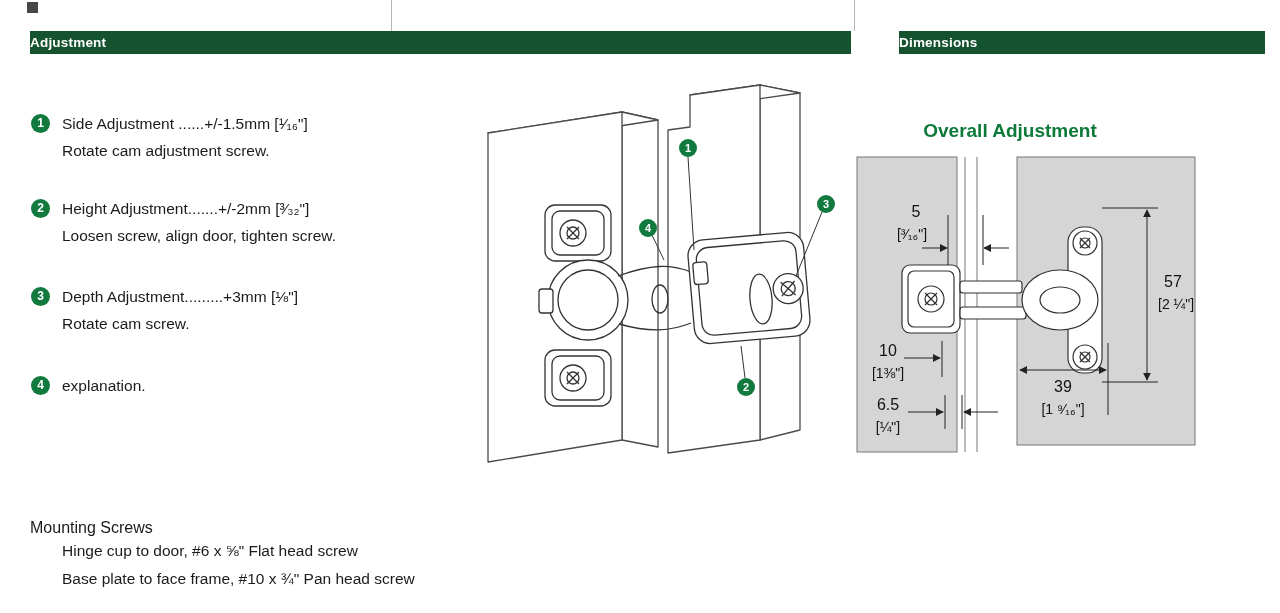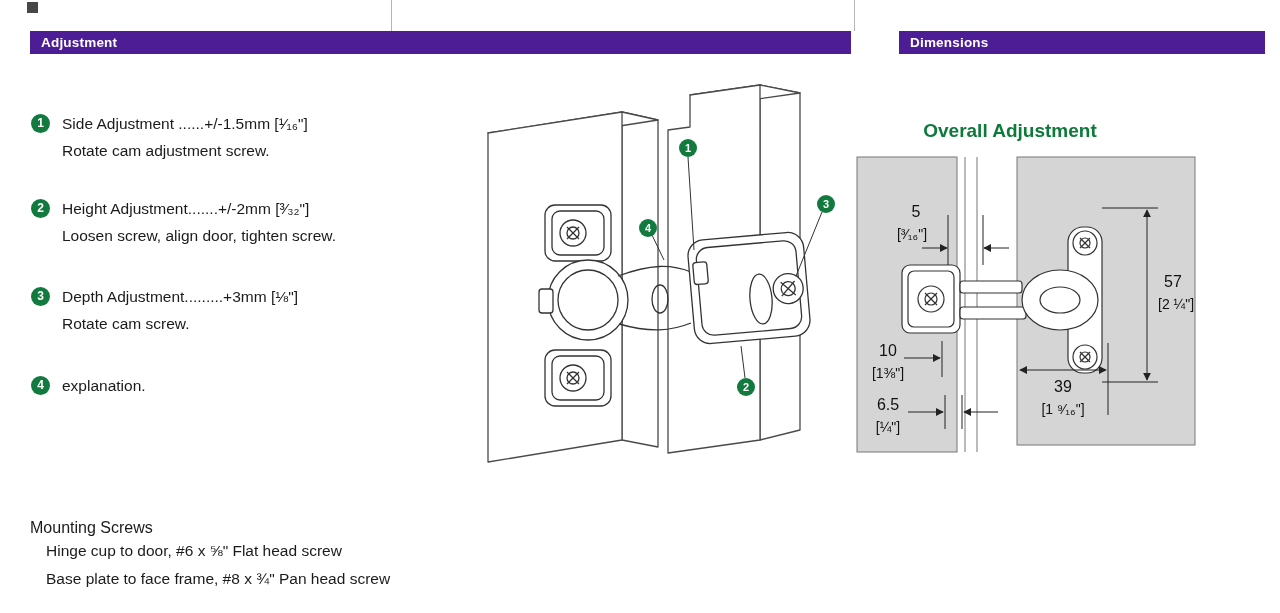--- a/index.html
+++ b/index.html
@@ -6,40 +6,39 @@
   html,body { width:1280px; height:613px; }
   body {
     position:relative;
     background:#ffffff;
     overflow:hidden;
     color:#1b1b1b;
     font-family:"Liberation Sans","DejaVu Sans",sans-serif;
   }
   .abs { position:absolute; }
   .header-bar {
-    background:#4c1d95;
+    background:#14532d;
     color:#ffffff;
     font-weight:bold;
     font-size:13.5px;
     height:23px;
     line-height:23px;
-    padding-left:11px;
     letter-spacing:.2px;
   }
   .vline-top { width:1px; background:#b5b5b5; }
   .item { display:flex; gap:12px; font-size:15.5px; line-height:27px; }
   .badge {
     width:19px; height:19px; border-radius:50%;
     background:#127a3e; color:#fff;
     font-size:12px; font-weight:bold;
     display:flex; align-items:center; justify-content:center;
     flex:0 0 19px; margin-top:4px;
   }
   .mount-title { font-weight:normal; font-size:16px; }
-  .mount-line { font-size:15.5px; line-height:28px; margin-left:16px; }
+  .mount-line { font-size:15.5px; line-height:28px; margin-left:32px; }
   .mount-line:first-of-type { margin-top:8px; }
   .dims-title { color:#0d7a3a; font-weight:bold; font-size:19px; text-align:center; }
   svg text { font-family:"Liberation Sans","DejaVu Sans",sans-serif; }
 </style>
 </head>
 <body>
 
 <div class="abs" style="left:27px;top:2px;width:11px;height:11px;background:#474747"></div>
 <div class="abs vline-top" style="left:391px;top:0;height:31px"></div>
 <div class="abs vline-top" style="left:854px;top:0;height:31px"></div>
@@ -74,21 +73,21 @@
 <div class="abs item" style="left:31px;top:372px">
   <div class="badge">4</div>
   <div>
     <div>explanation.</div>
   </div>
 </div>
 
 <div class="abs" style="left:30px;top:519px">
   <div class="mount-title">Mounting Screws</div>
   <div class="mount-line">Hinge cup to door, #6 x ⅝" Flat head screw</div>
-  <div class="mount-line">Base plate to face frame, #8 x ¾" Pan head screw</div>
+  <div class="mount-line">Base plate to face frame, #10 x ¾" Pan head screw</div>
 </div>
 
 <svg class="abs" style="left:455px;top:70px" width="400" height="430" viewBox="0 0 400 430">
   <g fill="#ffffff" stroke="#4a4a4a" stroke-width="1.3" stroke-linejoin="round">
 
     <polygon points="167,42 203,50 203,377 167,370"></polygon>
     <polygon points="33,63 167,42 203,50 69,71"></polygon>
     <polygon points="33,63 167,42 167,370 33,392"></polygon>
 
     <polygon points="305,15 345,23 345,360 305,370"></polygon>

